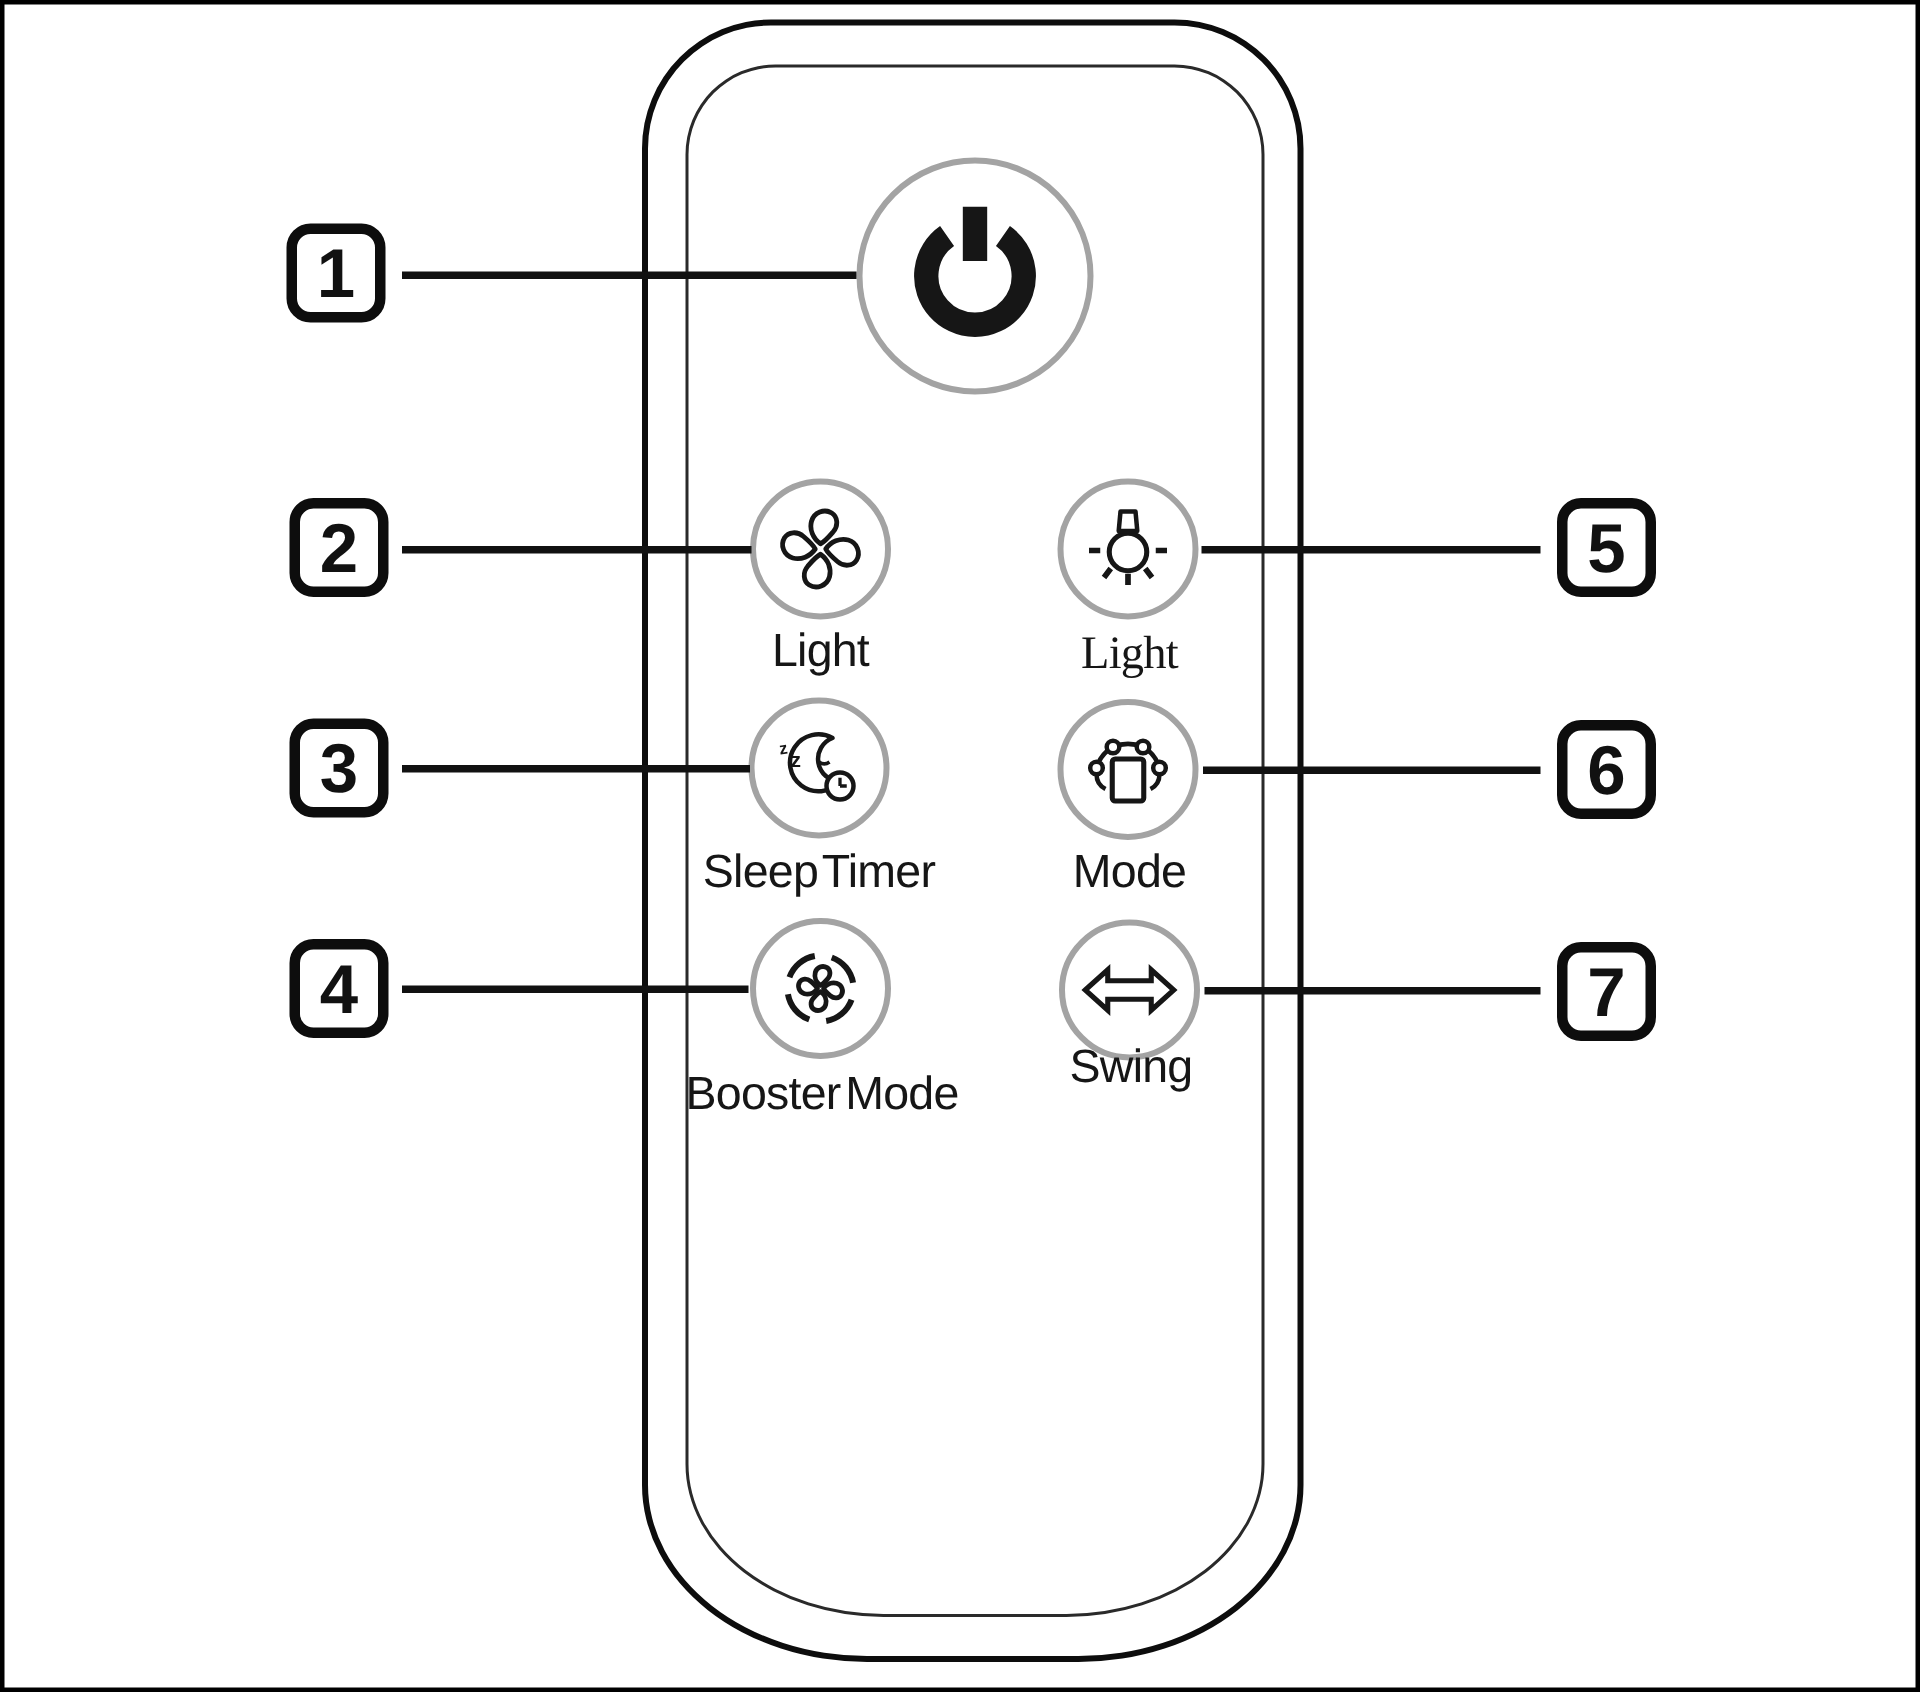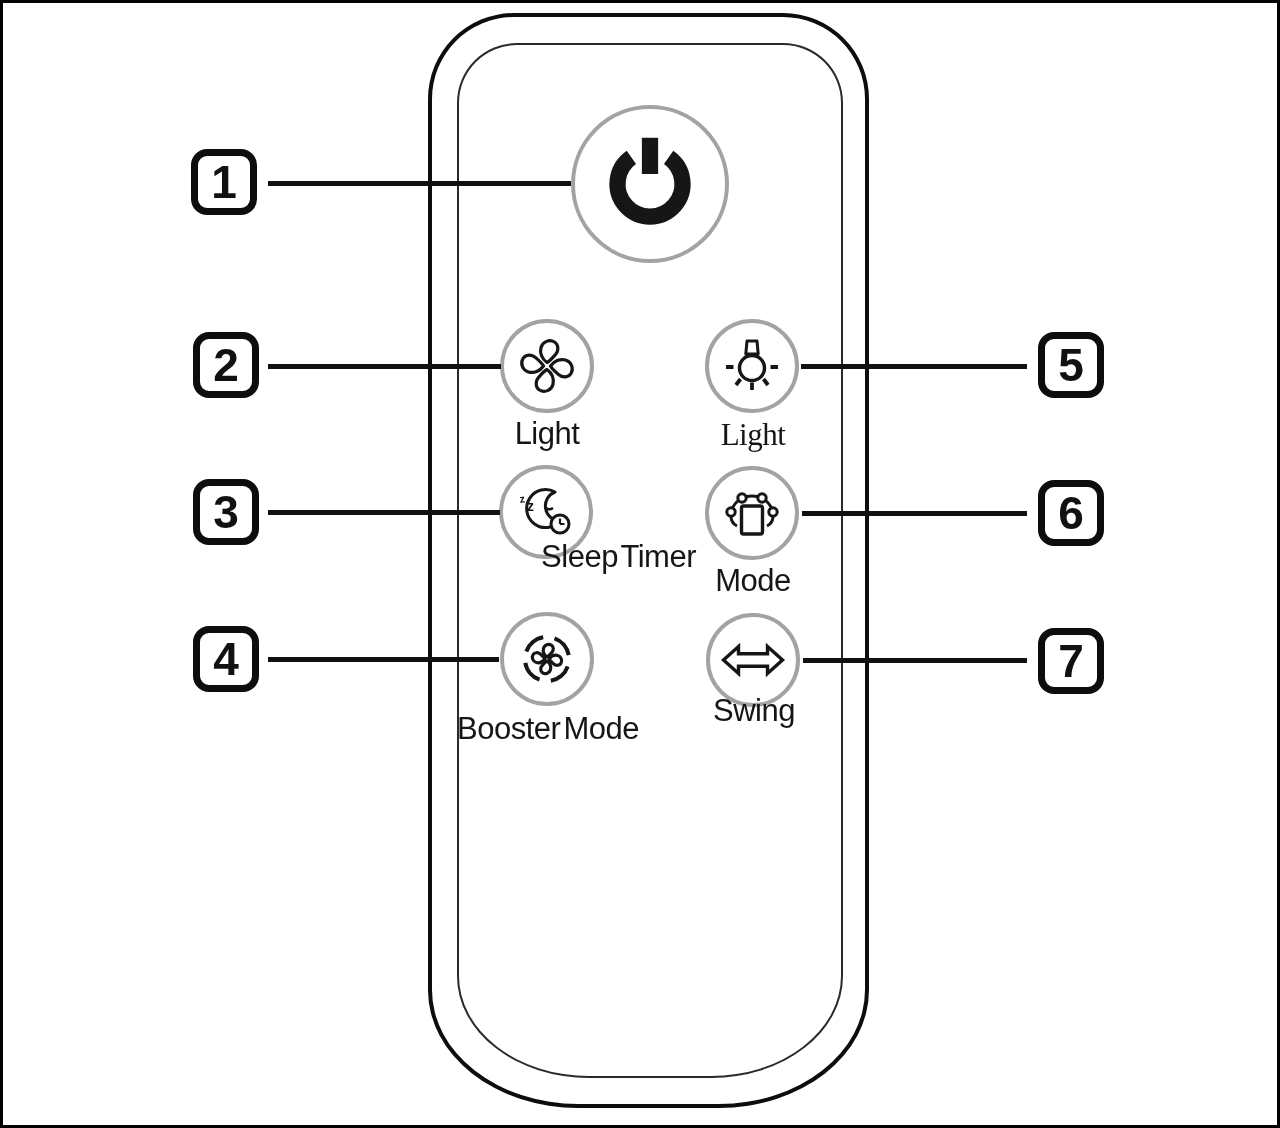--- a/index.html
+++ b/index.html
@@ -41,21 +41,21 @@
   .btn-mode{left:705px;top:466px;}
   .btn-booster{left:500px;top:612px;}
   .btn-swing{left:706px;top:613px;}
   
   .btn-label{
     position:absolute;width:300px;text-align:center;z-index:2;
     font-size:31px;letter-spacing:-0.5px;word-spacing:-5px;color:#161616;line-height:38px;
   }
   .lbl-speed{left:397px;top:415px;}
   .lbl-light{left:603px;top:416px;font-family:Liberation Serif, serif;}
-  .lbl-sleep{left:396px;top:538px;text-align:right;}
+  .lbl-sleep{left:396px;top:562px;}
   .lbl-mode{left:603px;top:562px;}
   .lbl-booster{left:398px;top:710px;}
   .lbl-swing{left:604px;top:692px;}
   .icon{display:block;}
 </style>
 </head>
 <body>
 
 <div class="canvas">
 

